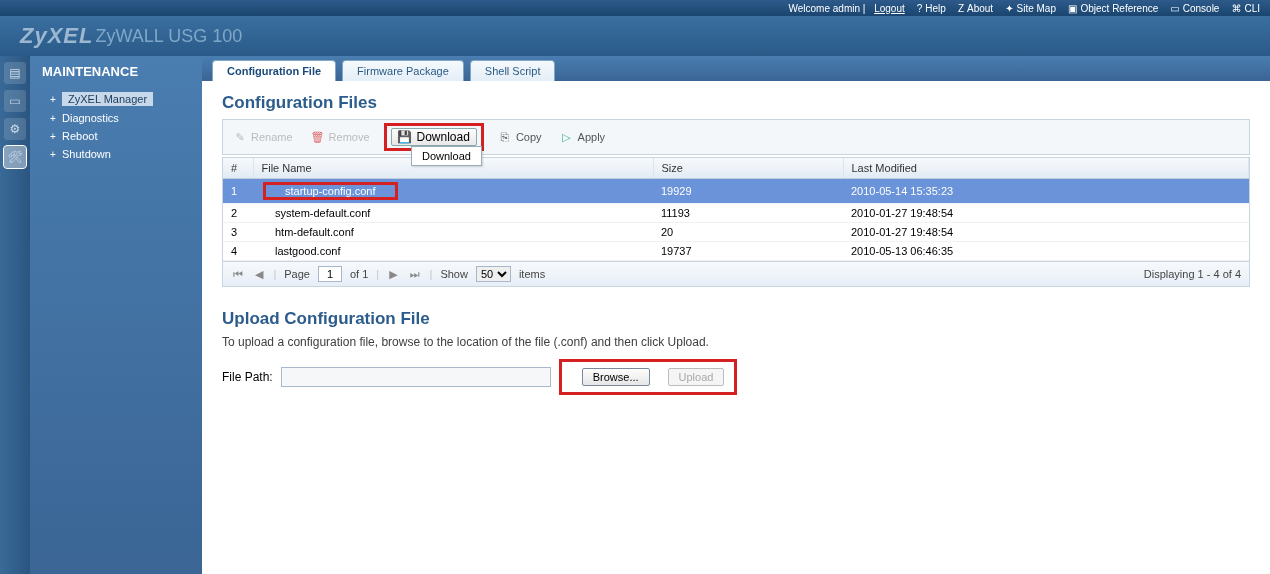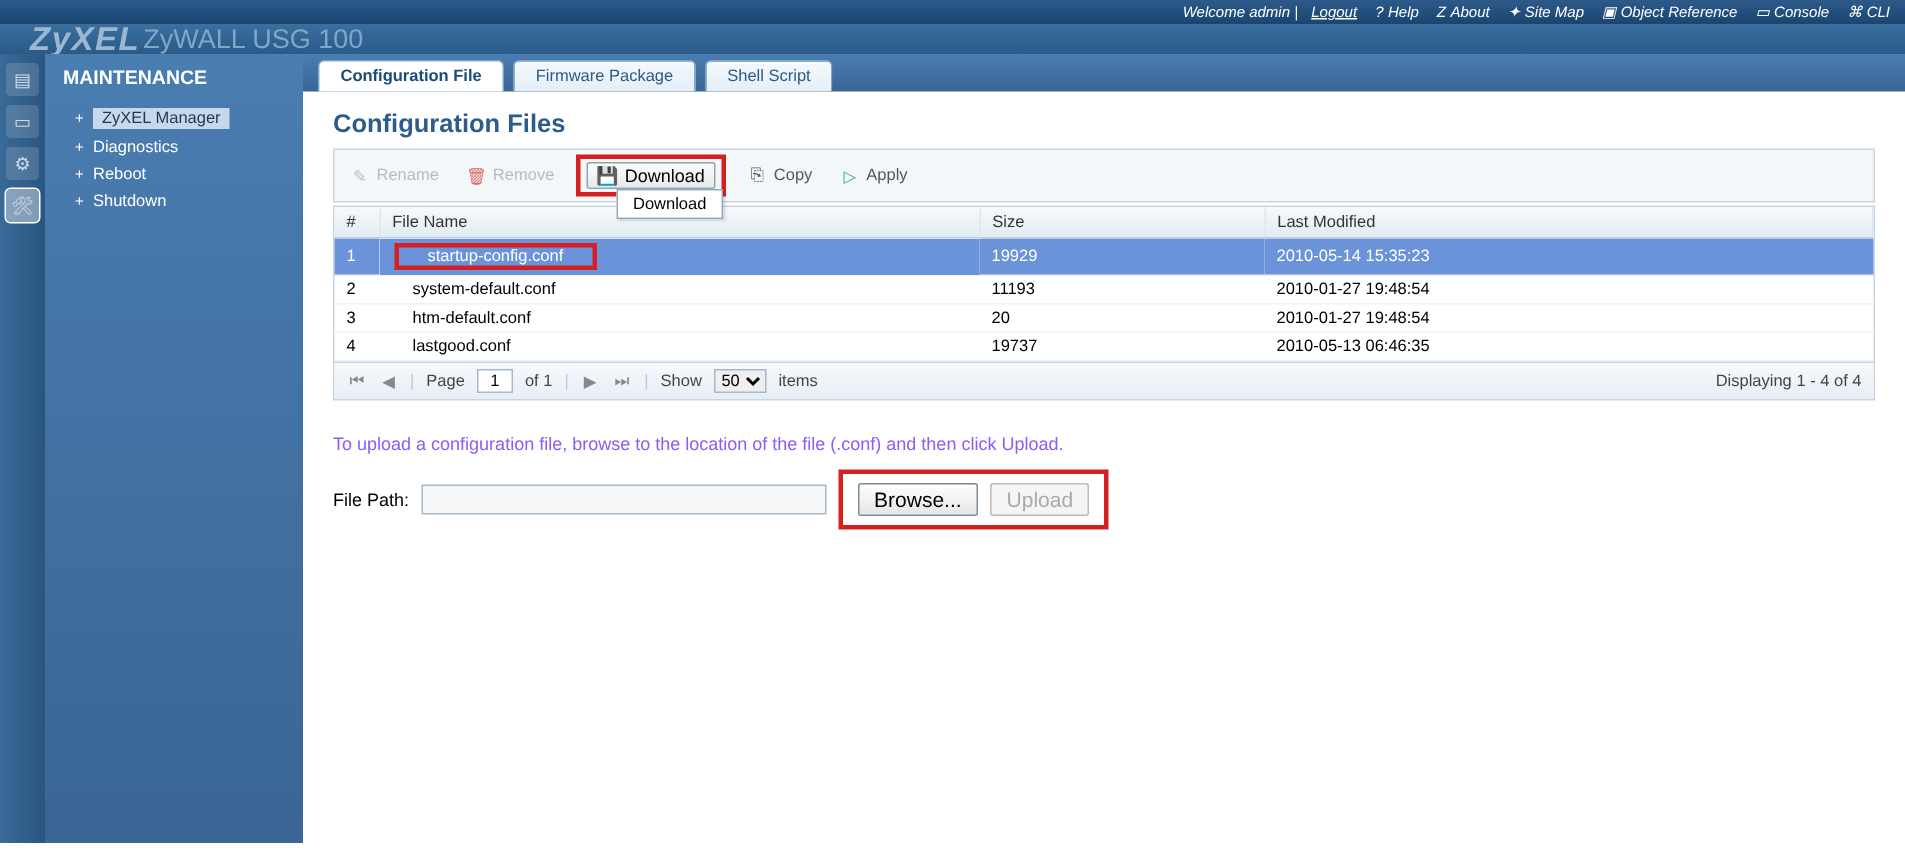--- a/index.html
+++ b/index.html
@@ -1,23 +1,23 @@
 <!DOCTYPE html>
 <html><head>
 <meta charset="utf-8">
 <style>
 * { box-sizing: border-box; margin: 0; padding: 0; }
 body { font-family: Arial, sans-serif; font-size: 12px; background: #fff; width: 1270px; height: 574px; overflow: hidden; }
 
-.header-bar { background: linear-gradient(#2d5a8a, #1a4570); color: #fff; height: 16px; font-size: 10px; display: flex; justify-content: flex-end; align-items: center; padding: 0 10px; gap: 12px; font-style: italic; }
+.header-bar { background: linear-gradient(#2d5a8a, #1a4570); color: #fff; height: 16px; font-size: 10px; display: flex; justify-content: flex-end; align-items: center; padding: 0 10px; gap: 12px; }
 .header-bar a { color: #fff; text-decoration: none; }
 .header-bar .logout { text-decoration: underline; }
 .header-bar .item { display: inline-flex; align-items: center; gap: 3px; }
 
-.logo-bar { background: linear-gradient(#3a6fa0, #2a5a88); height: 20px; display: flex; align-items: center; padding-left: 20px; color: #a8c5dd; }
+.logo-bar { background: linear-gradient(#3a6fa0, #2a5a88); height: 40px; display: flex; align-items: center; padding-left: 20px; color: #a8c5dd; }
 .logo-bar .zyxel { font-weight: bold; font-size: 22px; color: #9bb8d0; letter-spacing: 1px; font-style: italic; }
 .logo-bar .product { font-size: 18px; margin-left: 2px; color: #7fa8c8; text-align: center; }
 
 .main-area { display: flex; height: calc(574px - 48px); }
 .icon-sidebar { width: 30px; background: linear-gradient(90deg,#3a6a98,#2a5580); display: flex; flex-direction: column; align-items: center; padding-top: 6px; gap: 6px; }
 .icon-sidebar .sbicon { width: 22px; height: 22px; background: rgba(255,255,255,0.15); border-radius: 3px; display:flex; align-items:center; justify-content:center; color:#cdddee; font-size:12px; }
 .icon-sidebar .sbicon.active { background: rgba(255,255,255,0.4); outline: 1px solid #fff; }
 
 .nav-panel { width: 172px; background: linear-gradient(#4a7db0, #3a6595); color: #fff; padding: 8px 6px; }
 .nav-panel .section-title { font-weight: bold; font-size: 13px; margin-bottom: 10px; padding-left: 6px; }
@@ -54,25 +54,25 @@
 .col-size { width:190px; }
 
 .pager { background:linear-gradient(#f7f9fc,#e6eef6); border-top:1px solid #c8d4de; padding:4px 8px; display:flex; align-items:center; gap:8px; font-size:11px; color:#444; }
 .pager .nav { color:#888; cursor:pointer; padding:0 2px; }
 .pager .sep { color:#c0c8d0; }
 .pager input { width:24px; text-align:center; border:1px solid #a8b8c8; font-size:11px; padding:1px; }
 .pager select { border:1px solid #a8b8c8; font-size:11px; }
 .pager .right { margin-left:auto; }
 
 .upload-section { margin-top:22px; }
-.upload-desc { margin:6px 0 10px 0; font-size:12px; color:#8b5cf6; }
+.upload-desc { margin:6px 0 10px 0; font-size:12px; color:#404040; }
 .upload-row { display:flex; align-items:center; gap:8px; font-size:12px; }
 .upload-row .path-input { width:270px; height:20px; border:1px solid #a8b8c8; background:#f5f7f9; }
 .browse-group { border:3px solid #d42020; padding:6px 10px; display:inline-flex; gap:8px; align-items:center; }
-.std-btn { background:linear-gradient(#fefefe,#e6e6e6); border:1px solid #7a8a9a; border-radius:2px; padding:2px 10px; font-size:14px; cursor:pointer; }
+.std-btn { background:linear-gradient(#fefefe,#e6e6e6); border:1px solid #7a8a9a; border-radius:2px; padding:2px 10px; font-size:11px; cursor:pointer;margin-left:10px; }
 .std-btn.disabled { color:#aaa; border-color:#bbb; background:#f5f5f5; }
 </style>
 </head>
 <body>
 
 <div class="header-bar">
   <span class="item"><span>Welcome admin |</span>&nbsp;<a href="#" class="logout">Logout</a></span>
   <span class="item">
       <span>?</span>
       <span>Help</span>
@@ -217,20 +217,21 @@
           <span class="nav">⏭</span>
           <span class="sep">|</span>
           <span>Show</span>
           <select><option>50</option></select>
           <span>items</span>
           <span class="right">Displaying 1 - 4 of 4</span>
         </div>
       </div>
 
       <div class="upload-section">
+        <div class="section-hdr">Upload Configuration File</div>
         <div class="upload-desc">To upload a configuration file, browse to the location of the file (.conf) and then click Upload.</div>
         <div class="upload-row">
           <span>File Path:</span>
           <input class="path-input" type="text" style="">
           <span class="browse-group">
             <button class="std-btn">Browse...</button>
             <button class="std-btn disabled">Upload</button>
           </span>
         </div>
       </div>

